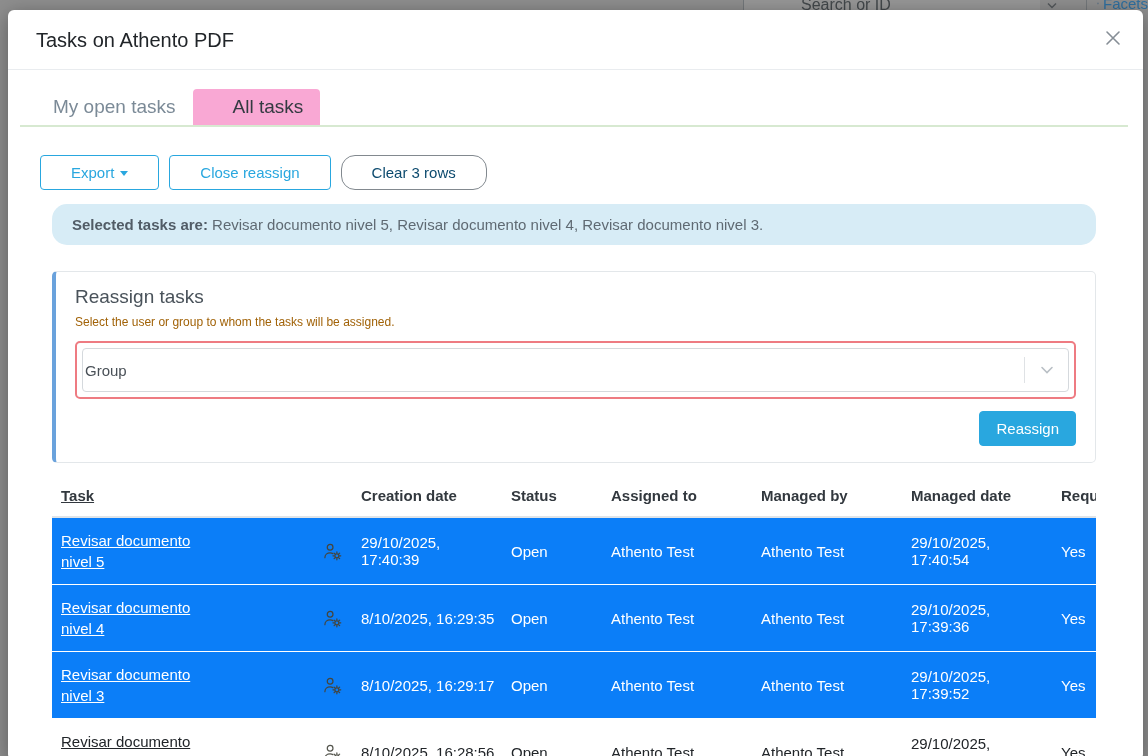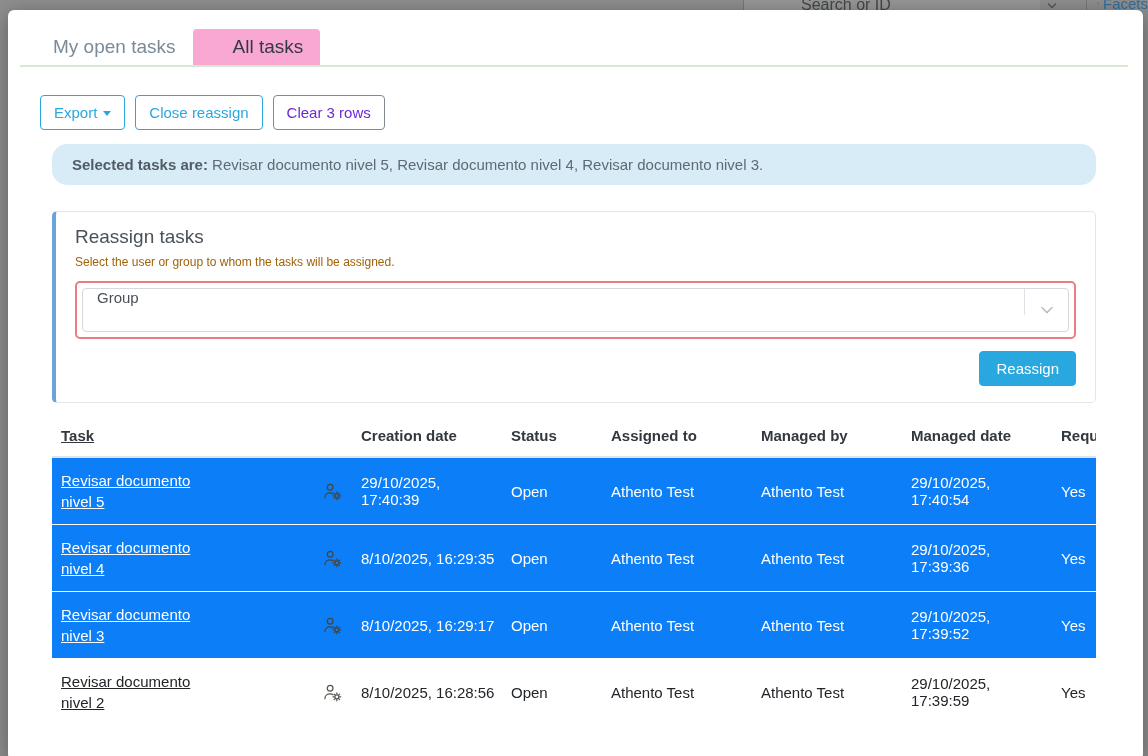--- a/index.html
+++ b/index.html
@@ -17,36 +17,36 @@
   .modal{position:absolute;left:8px;top:10px;width:1135px;height:750px;background:#fff;
          border-radius:6px;box-shadow:0 4px 20px rgba(0,0,0,.35);overflow:hidden;}
   .modal-header{position:relative;padding:19px 28px 17px;border-bottom:1px solid #e9ecef;}
   .modal-title{font-size:20px;color:#212529;}
   .close-btn{position:absolute;right:18px;top:16px;width:24px;height:24px;cursor:pointer;
              display:flex;align-items:center;justify-content:center;}
   .tabs{margin:19px 15px 0 12px;border-bottom:2px solid #d7e9d1;padding-left:16px;display:flex;}
   .tab{padding:7px 17px;font-size:19px;color:#7b8a97;border-radius:4px 4px 0 0;cursor:pointer;}
   .tab.active{background:#f9a8d4;color:#333a41;padding-left:40px;}
   .toolbar{margin:28px 0 0 32px;display:flex;gap:10px;}
-  .btn{font-size:15px;padding:7px 13px;border-radius:4px;background:#fff;border:1px solid;cursor:pointer;
+  .btn{font-size:15px;padding:7px 30px;border-radius:4px;background:#fff;border:1px solid;cursor:pointer;
        font-family:inherit;line-height:19px;}
   .btn-blue{color:#29a7df;border-color:#29a7df;}
-  .btn-gray{color:#6d28d9;border-color:#82898f;}
+  .btn-gray{color:#0c4a6e;border-color:#82898f;border-radius:14px;}
   .caret{display:inline-block;margin-left:6px;vertical-align:2px;
          border-left:4px solid transparent;border-right:4px solid transparent;border-top:5px solid currentColor;}
   .banner{margin:14px 47px 0 44px;background:#d7ecf6;border-radius:15px;padding:11px 20px;
           font-size:15px;color:#5f6a73;line-height:19px;}
   .banner b{color:#515c66;}
   .panel{margin:26px 47px 0 44px;border:1px solid #e3e7ea;border-left:4px solid #6aa2dc;
          border-radius:5px;padding:14px 19px 16px;}
   .panel-title{font-size:19px;color:#49525a;}
   .panel-sub{font-size:12px;color:#a16207;margin-top:7px;}
   .red-box{margin-top:12px;border:2px solid #ee7b82;border-radius:5px;padding:5px;display:flex;gap:28px;}
-  .select{flex:1;height:44px;border:1px solid #d5d9dd;border-radius:4px;display:flex;
-          padding-left:14px;font-size:15px;color:#495057;background:#fff;cursor:pointer;box-sizing:border-box;}
+  .select{flex:1;height:44px;border:1px solid #d5d9dd;border-radius:4px;display:flex;align-items:center;
+          padding-left:2px;font-size:15px;color:#495057;background:#fff;cursor:pointer;box-sizing:border-box;}
   .select .val{flex:1;}
   .sel-div{width:1px;height:26px;background:#dfe2e5;}
   .sel-chev{width:43px;display:flex;justify-content:center;align-items:center;}
   .reassign-row{display:flex;justify-content:flex-end;margin-top:12px;}
   .btn-solid{background:#29a7df;border:1px solid #29a7df;color:#fff;font-size:15px;
              padding:8px 16px;border-radius:4px;cursor:pointer;font-family:inherit;}
   
   .tablewrap{margin:12px 0 0 44px;width:1044px;overflow:hidden;}
   .ttable{width:1100px;}
   .thead{display:flex;height:41px;align-items:center;border-bottom:2px solid #e0e4e8;
@@ -84,20 +84,28 @@
     <svg width="15" height="13" viewBox="0 0 16 14" fill="none" stroke="#2f6f9f" stroke-width="1.3">
       <circle cx="5" cy="4" r="2.2"></circle>
         <circle cx="11.5" cy="4" r="1.8"></circle>
       <path d="M1 12c0-2.4 1.8-4 4-4s4 1.6 4 4"></path>
         <path d="M10.5 8.3c1.9.1 3.5 1.5 3.5 3.7"></path>
     </svg>
     <span>Facets</span>
   </div>
 
   <div class="modal">
+    <div class="modal-header">
+      <div class="modal-title">Tasks on Athento PDF</div>
+      <div class="close-btn">
+        <svg width="18" height="18" viewBox="0 0 18 18" stroke="#868e96" stroke-width="1.6" stroke-linecap="round">
+          <path d="M3 3 L15 15 M15 3 L3 15"></path>
+        </svg>
+      </div>
+    </div>
 
     <div class="tabs">
       <div class="tab">My open tasks</div>
       <div class="tab active">All tasks</div>
     </div>
 
     <div class="toolbar">
       <button class="btn btn-blue"><span>Export</span><span class="caret"></span></button>
       <button class="btn btn-blue">Close reassign</button>
       <button class="btn btn-gray">Clear 3 rows</button>

